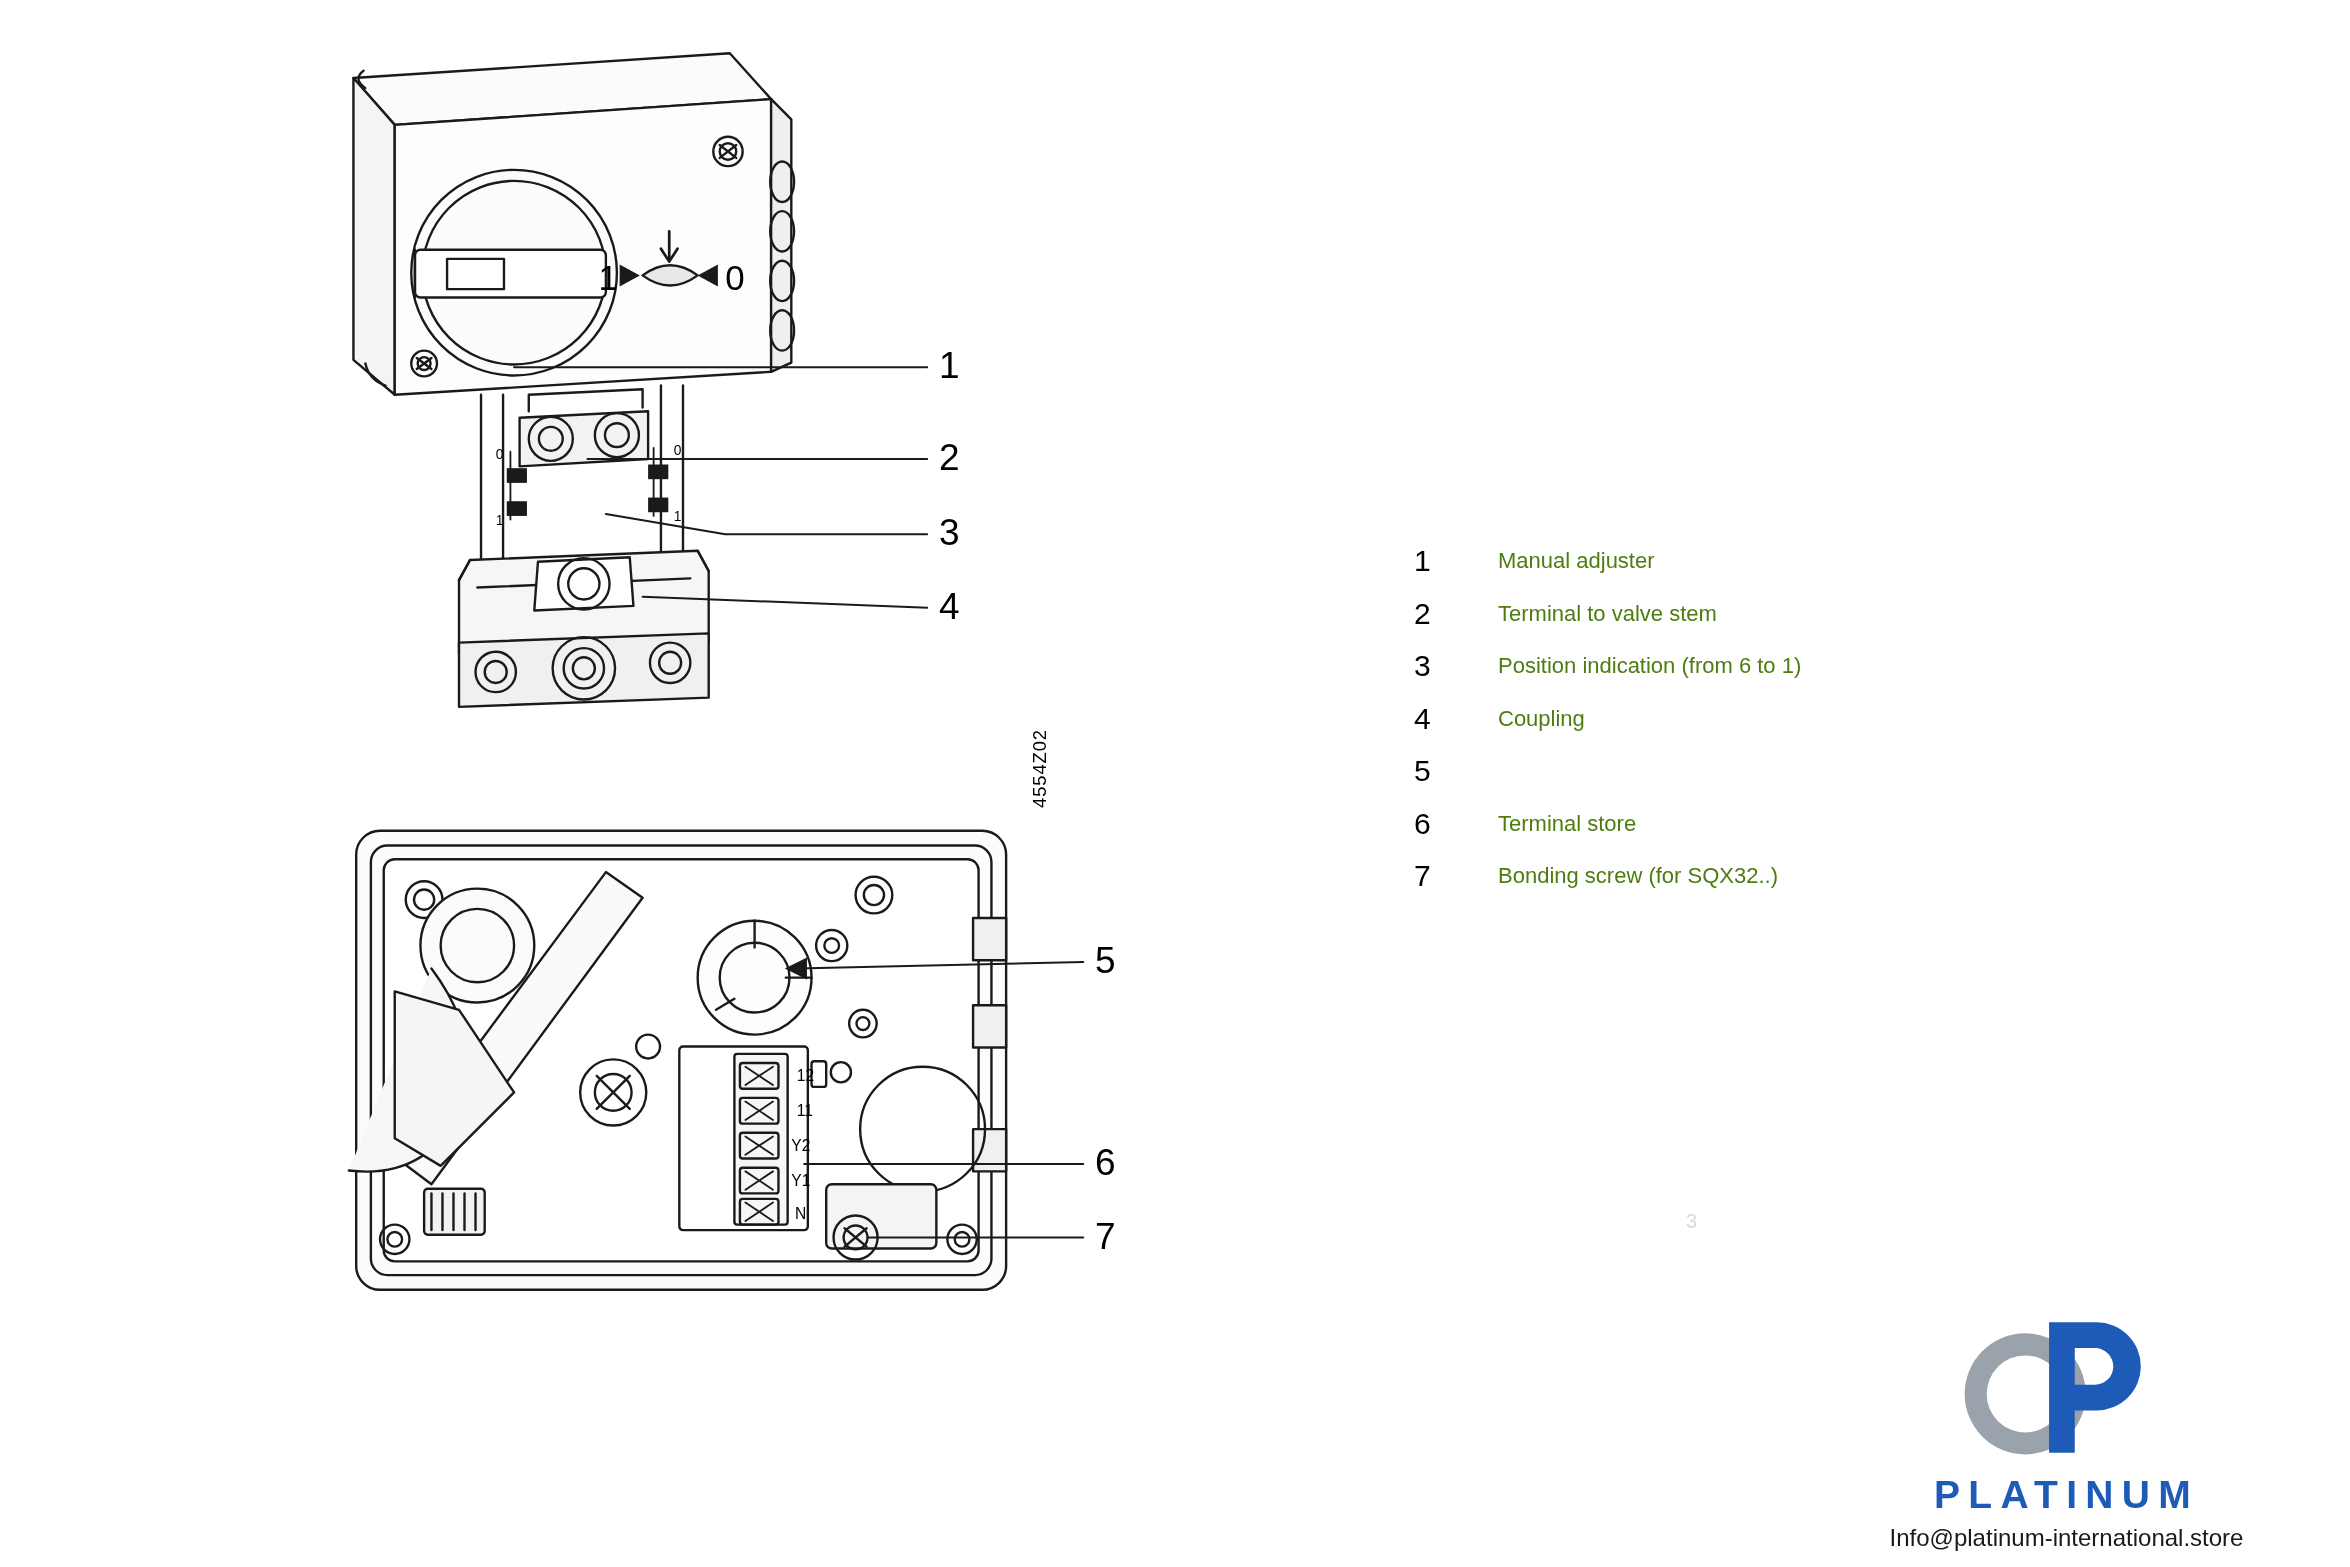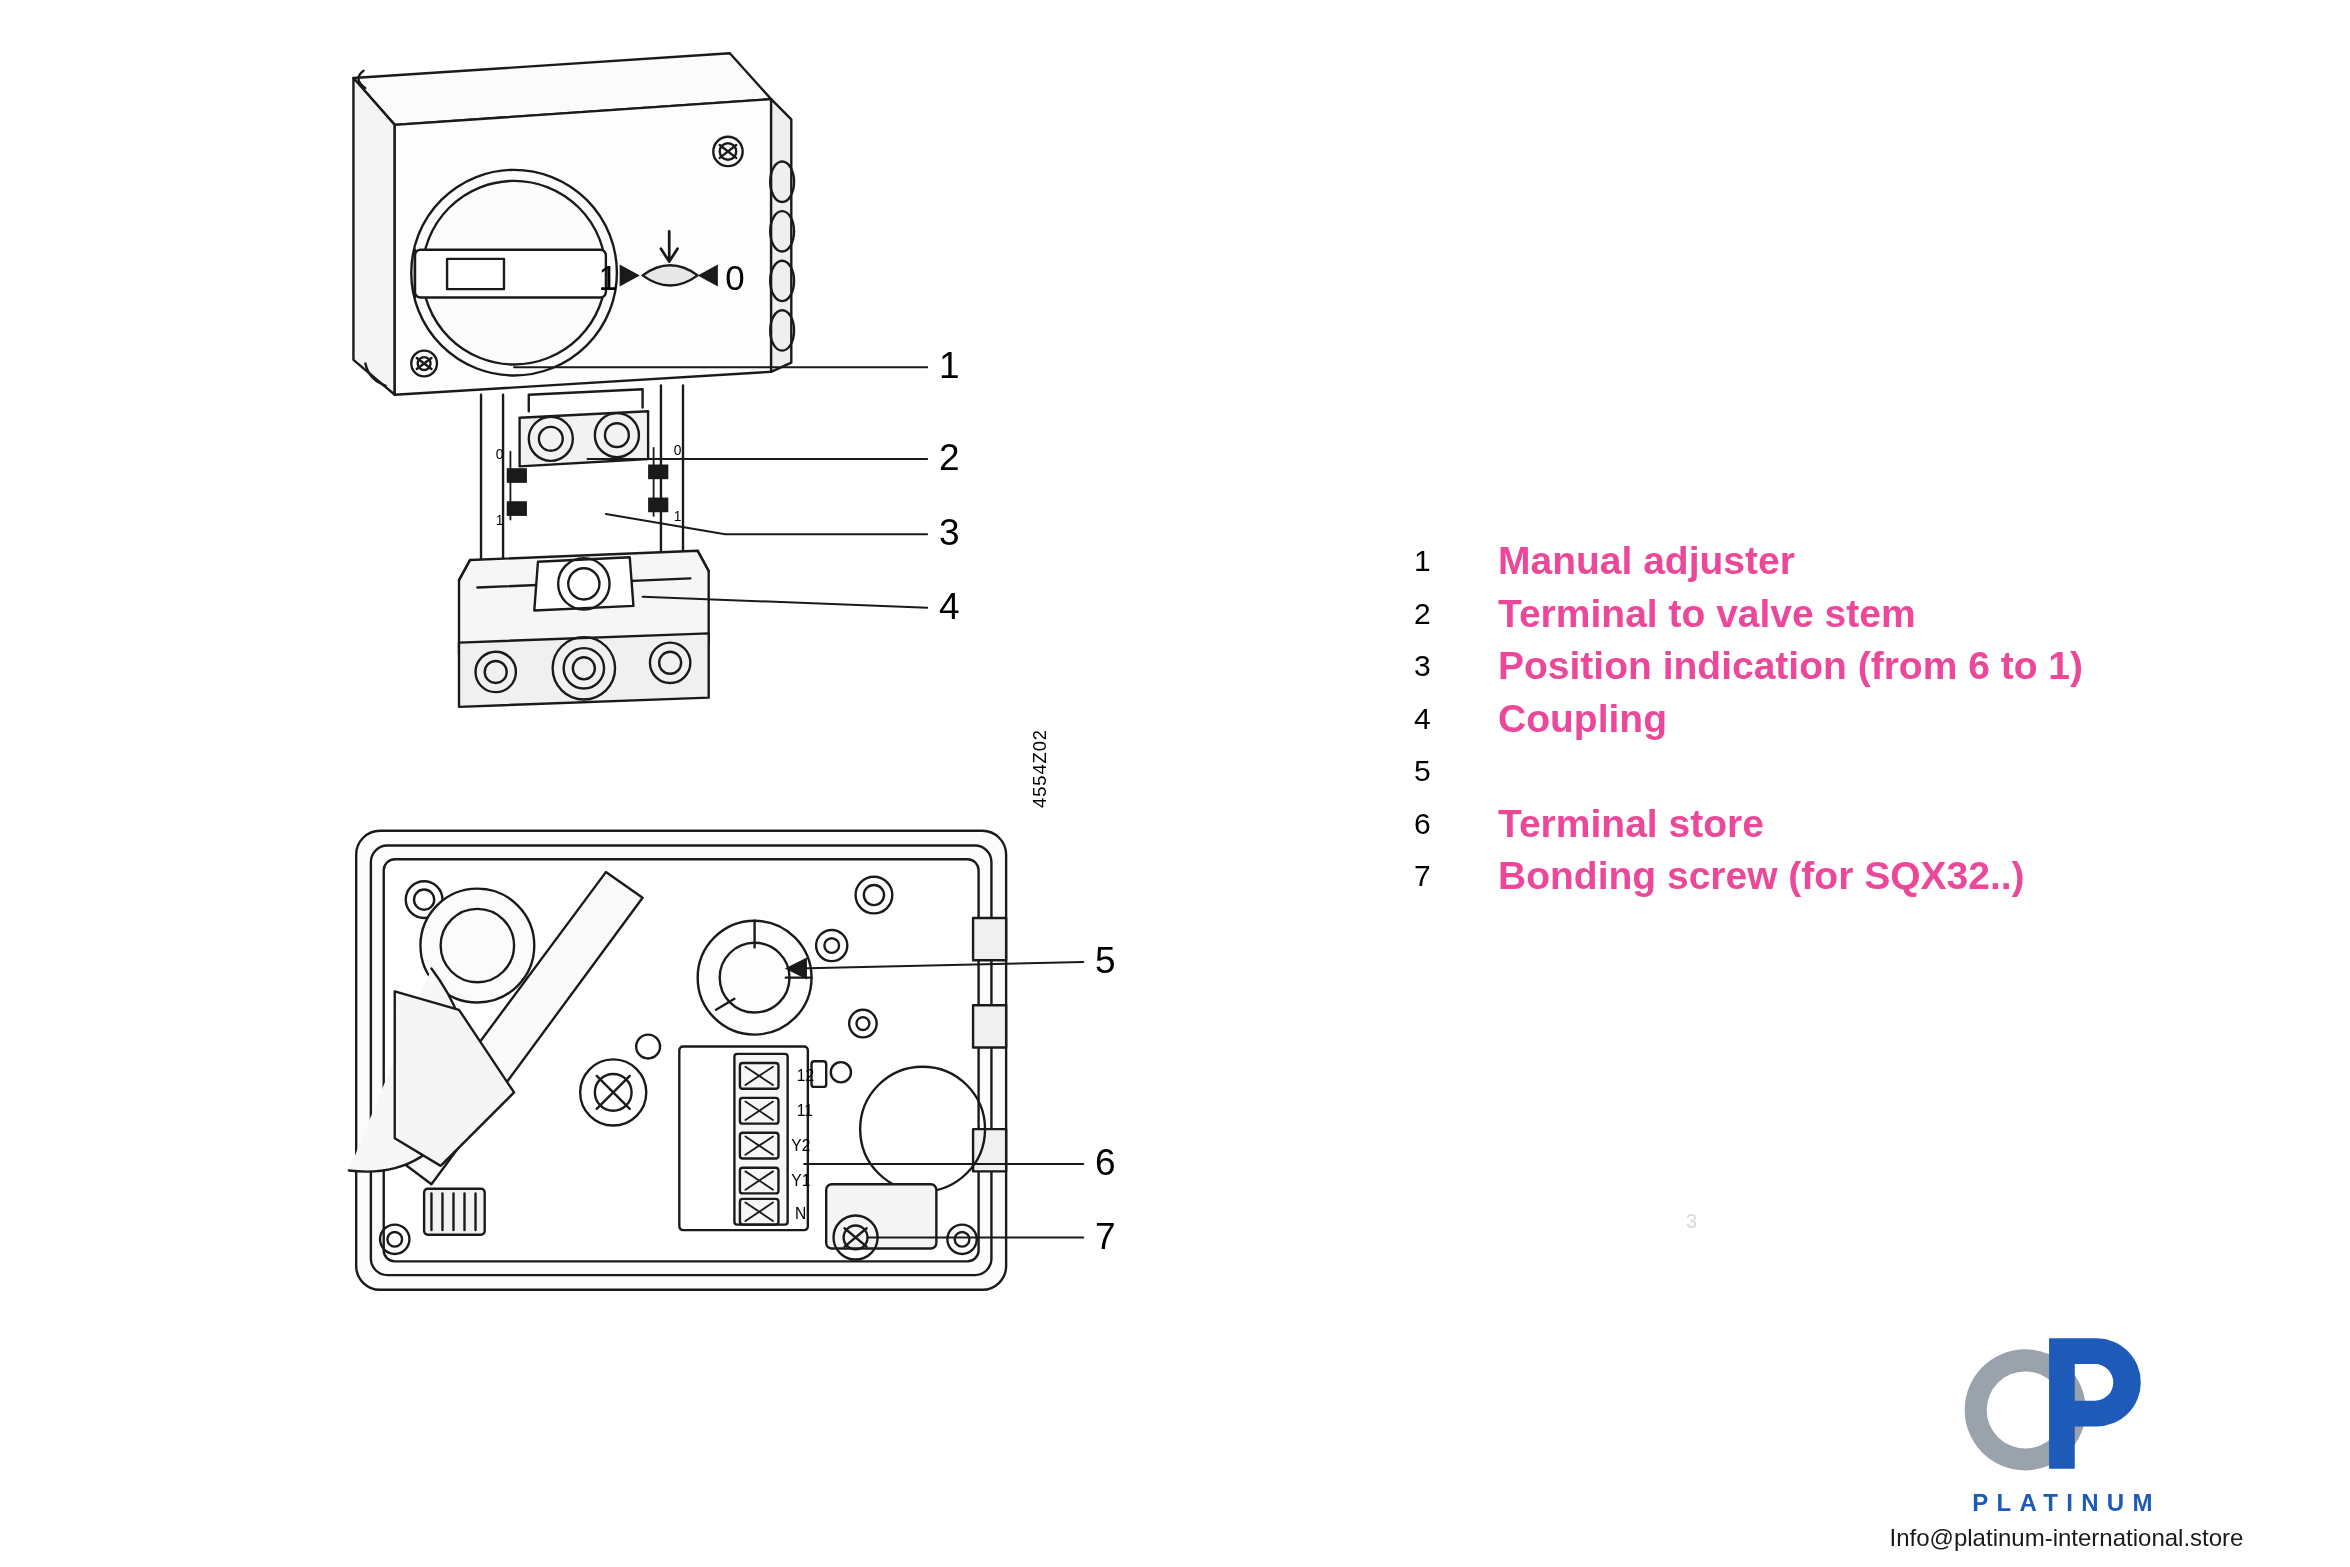--- a/index.html
+++ b/index.html
@@ -49,25 +49,24 @@
     margin-bottom: 5.5px;
   }
   .legend-num {
     width: 84px;
     flex: 0 0 84px;
     font-size: 30px;
     line-height: 47px;
     color: #000;
   }
   .legend-text {
-    font-size: 39px;
+    font-size: 22px;
     line-height: 47px;
-    color: #ec4899;
+    color: #4d7c0f;
     white-space: pre-line;
-    font-weight: bold;
   }
 
   
   #ref-code {
     position: absolute;
     left: 1029px;
     top: 808px;
     font-size: 18.4px;
     letter-spacing: 0.9px;
     color: #000;
@@ -82,21 +81,21 @@
     right: 27.5px;
     bottom: 16.5px;
     width: 514px;
     text-align: center;
   }
   #brand-logo {
     display: block;
     margin: 0 auto;
   }
   #brand-name {
-    font-size: 24px;
+    font-size: 39px;
     letter-spacing: 8.3px;
     color: #1e5bb8;
     font-weight: 700;
     margin-top: 1.8px;
     font-family: "Liberation Sans", sans-serif;
   }
   #brand-email {
     font-size: 24px;
     color: #1a1a1a;
     margin-top: 7px;

